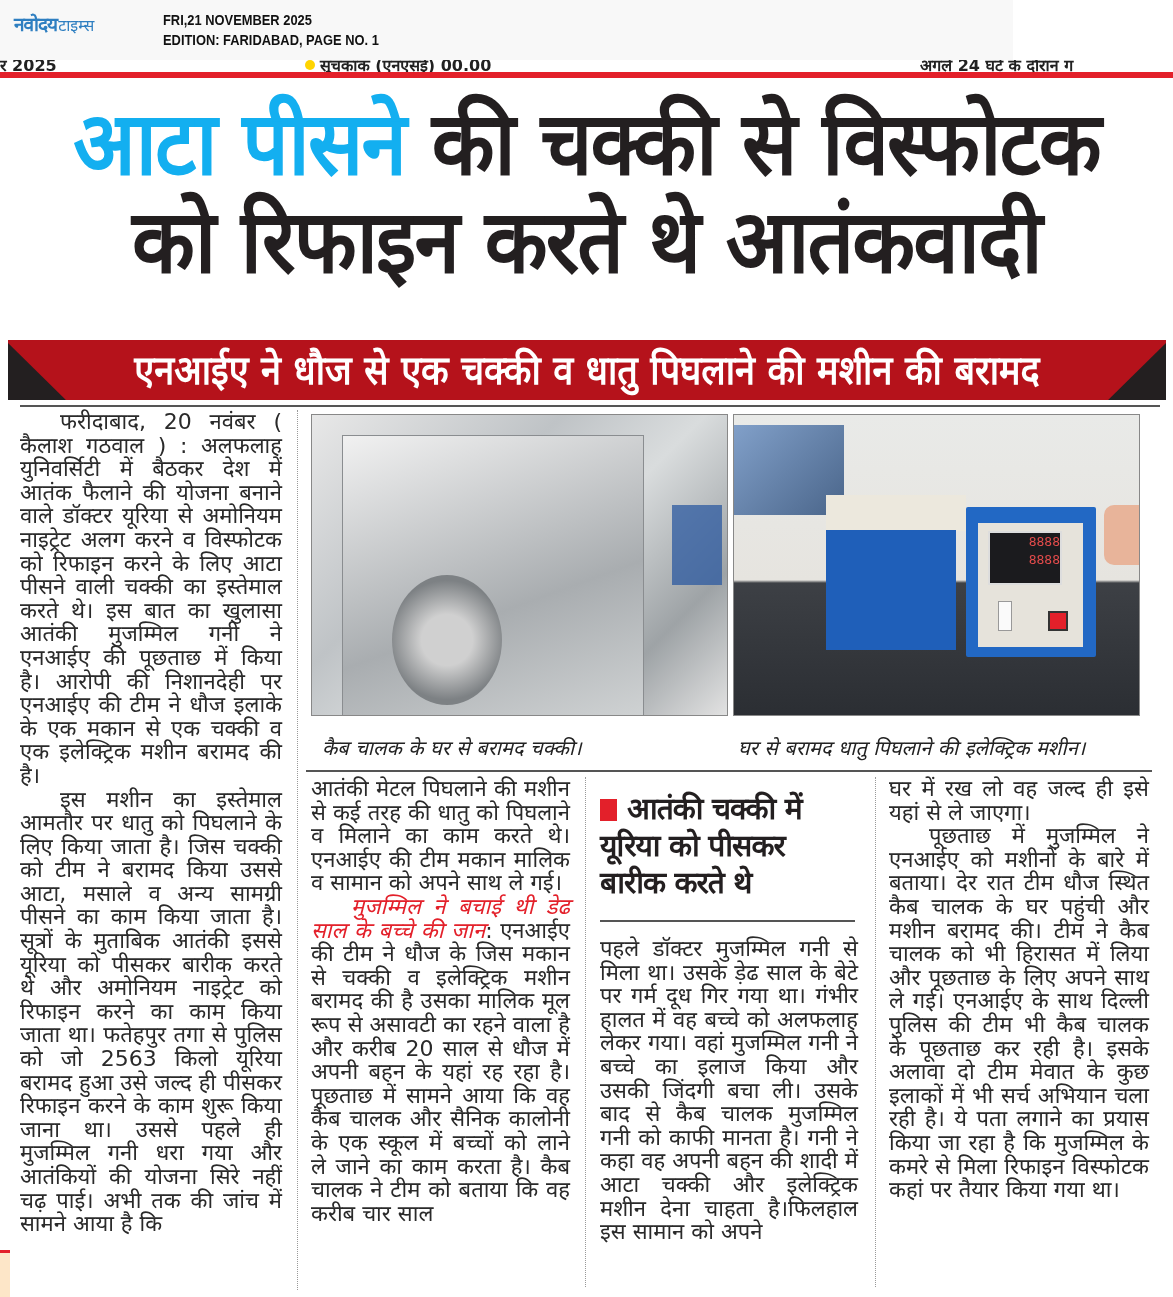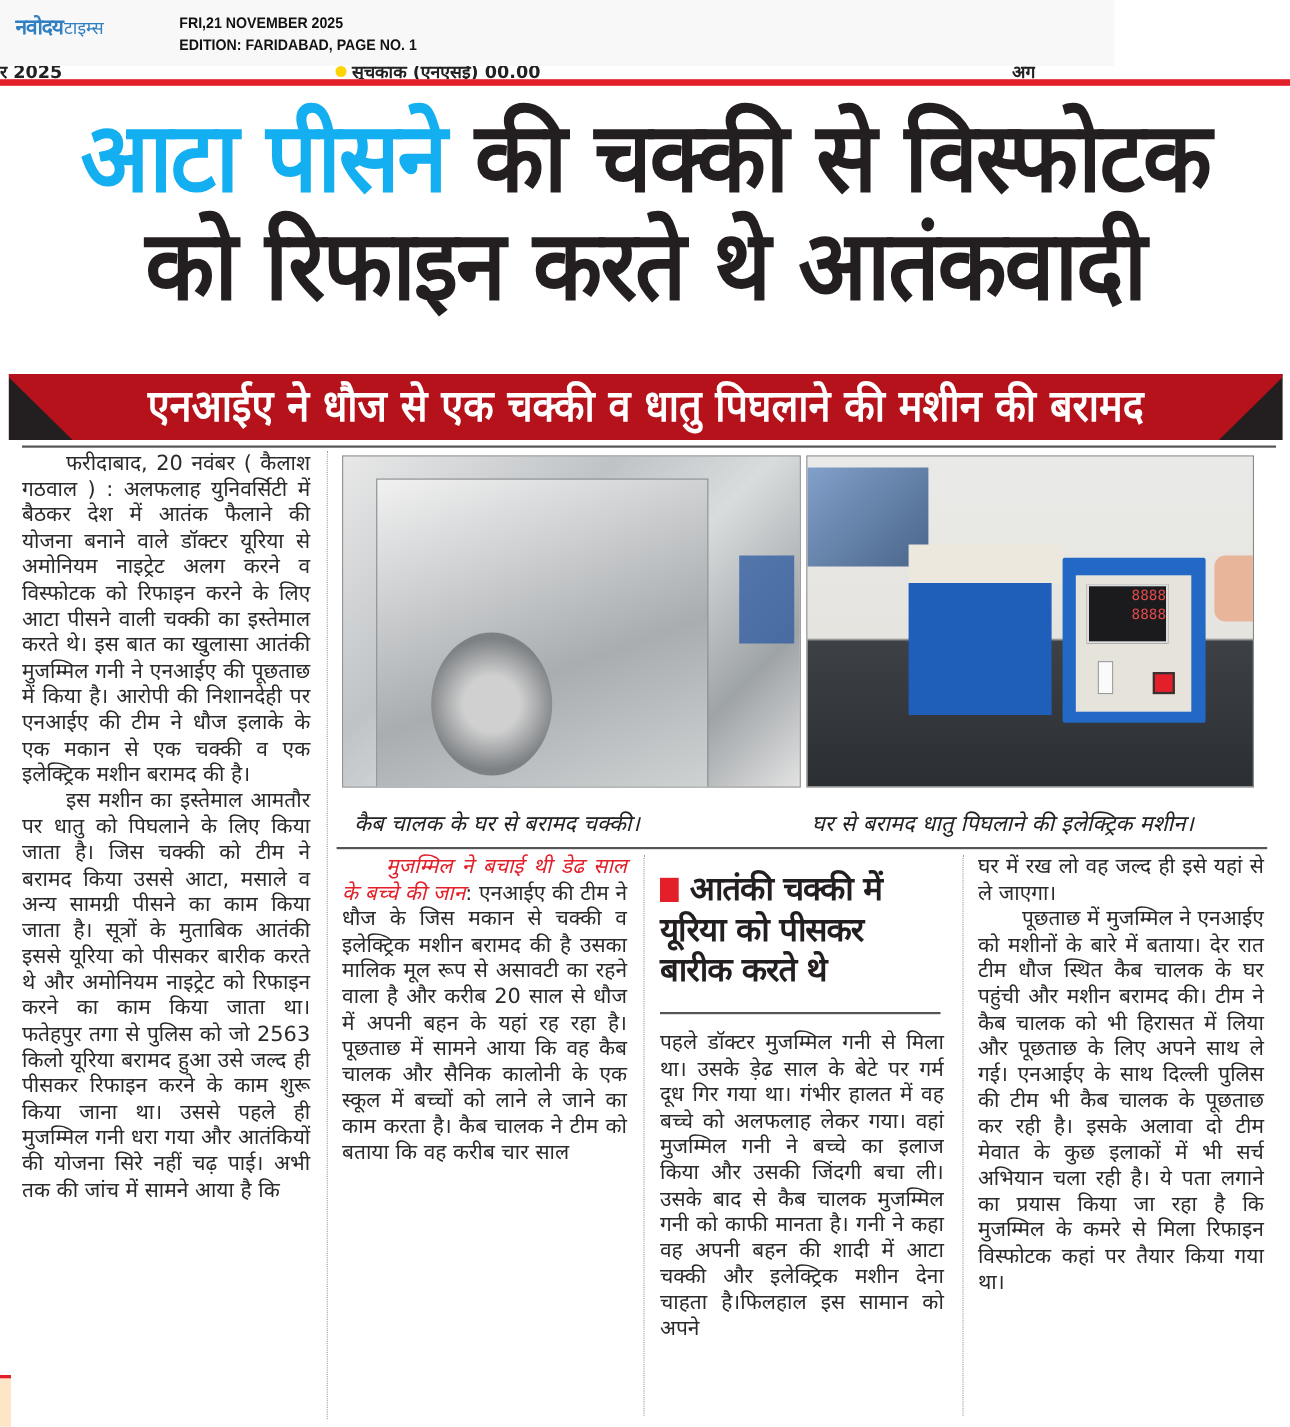--- a/index.html
+++ b/index.html
@@ -15,21 +15,21 @@
     position: absolute; left: 14px; top: 11px; display: flex; align-items: baseline;
     color: #2f7fc1; font-weight: bold;
   }
   .logo .main { font-size: 19px; letter-spacing: -1px; }
   .logo .sub { font-size: 16px; font-weight: normal; margin-left: 1px; }
   .edition {
     position: absolute; left: 163px; top: 10px; font-family: "Liberation Sans", sans-serif;
     font-size: 14px; line-height: 20px; color: #111; font-weight: bold; transform: scaleX(0.92); transform-origin: left;
   }
   .strip {
-    position: absolute; left: 0; top: 60px; width: 941px; height: 12px; overflow: hidden; background: #fff;
+    position: absolute; left: 0; top: 60px; width: 1173px; height: 12px; overflow: hidden; background: #fff;
   }
   .strip .txt {
     position: absolute; top: -6px; font-weight: bold; font-size: 16px; color: #222; white-space: nowrap;
   }
   .redrule { position: absolute; left: 0; top: 72px; width: 1173px; height: 6px; background: #e3202a; }
   .headline {
     position: absolute; left: 0; top: 95px; width: 1173px; text-align: center;
     font-weight: bold; font-size: 88px; line-height: 98px; letter-spacing: -2px; color: #231f20;
     transform: scaleX(0.93); transform-origin: center;
   }
@@ -42,21 +42,21 @@
     position: absolute; left: 0; top: 0; width: 1158px; height: 60px; background: #b5121b;
     clip-path: polygon(0 0, 100% 0, 100% 5%, 95% 100%, 5% 100%, 0 5%);
   }
   .banner-text {
     position: absolute; left: 0; top: 0; width: 1158px; height: 60px; line-height: 60px;
     color: #fff; font-weight: bold; font-size: 40px; text-align: center; white-space: nowrap;
     transform: scaleX(0.9);
   }
   .rule-thick { position: absolute; height: 2px; background: #555; }
   .col {
-    position: absolute; font-size: 19px; line-height: 23.6px; text-align: justify; color: #2a2a2a;
+    position: absolute; font-size: 22px; line-height: 23.6px; text-align: justify; color: #2a2a2a;
   }
   .col p { margin: 0; }
   .indent { text-indent: 40px; }
   .vsep { position: absolute; width: 0; border-left: 1px dotted #999; }
   .photo { position: absolute; border: 1px solid #888; overflow: hidden; }
   .caption {
     position: absolute; font-size: 20px; font-style: italic; color: #222; white-space: nowrap;
   }
   .subhead {
     position: absolute; left: 600px; top: 790px; width: 250px; font-weight: bold; font-size: 30px;
@@ -128,20 +128,21 @@
       <div style="position:absolute;left:70px;top:88px;width:16px;height:16px;background:#e3202a;border:2px solid #333;"></div>
     </div>
   </div>
   <div style="position:absolute;left:370px;top:90px;width:35px;height:60px;background:#e8b49a;border-radius:10px 0 0 10px;"></div>
 </div>
 <div class="caption" style="left:322px;top:734px;">कैब चालक के घर से बरामद चक्की।</div>
 <div class="caption" style="left:738px;top:734px;">घर से बरामद धातु पिघलाने की इलेक्ट्रिक मशीन।</div>
 <div class="rule-thick" style="left:306px;top:770px;width:846px;height:2px;"></div>
 
 <div class="col" style="left:311px;top:777px;width:259px;">
+  <p>आतंकी मेटल पिघलाने की मशीन से कई तरह की धातु को पिघलाने व मिलाने का काम करते थे। एनआईए की टीम मकान मालिक व सामान को अपने साथ ले गई।</p>
   <p class="indent"><span class="redtext">मुजम्मिल ने बचाई थी डेढ साल के बच्चे की जान</span><span>: एनआईए की टीम ने धौज के जिस मकान से चक्की व इलेक्ट्रिक मशीन बरामद की है उसका मालिक मूल रूप से असावटी का रहने वाला है और करीब 20 साल से धौज में अपनी बहन के यहां रह रहा है। पूछताछ में सामने आया कि वह कैब चालक और सैनिक कालोनी के एक स्कूल में बच्चों को लाने ले जाने का काम करता है। कैब चालक ने टीम को बताया कि वह करीब चार साल</span></p>
 </div>
 <div class="vsep" style="left:585px;top:777px;height:510px;"></div>
 
 <div class="subhead">
   <span class="sq"></span><span>आतंकी चक्की में यूरिया को पीसकर बारीक करते थे</span>
 </div>
 <div class="rule-thick" style="left:600px;top:920px;width:255px;height:1.5px;"></div>
 <div class="col" style="left:600px;top:937px;width:258px;">
   <p>पहले डॉक्टर मुजम्मिल गनी से मिला था। उसके ड़ेढ साल के बेटे पर गर्म दूध गिर गया था। गंभीर हालत में वह बच्चे को अलफलाह लेकर गया। वहां मुजम्मिल गनी ने बच्चे का इलाज किया और उसकी जिंदगी बचा ली। उसके बाद से कैब चालक मुजम्मिल गनी को काफी मानता है। गनी ने कहा वह अपनी बहन की शादी में आटा चक्की और इलेक्ट्रिक मशीन देना चाहता है।फिलहाल इस सामान को अपने</p>

